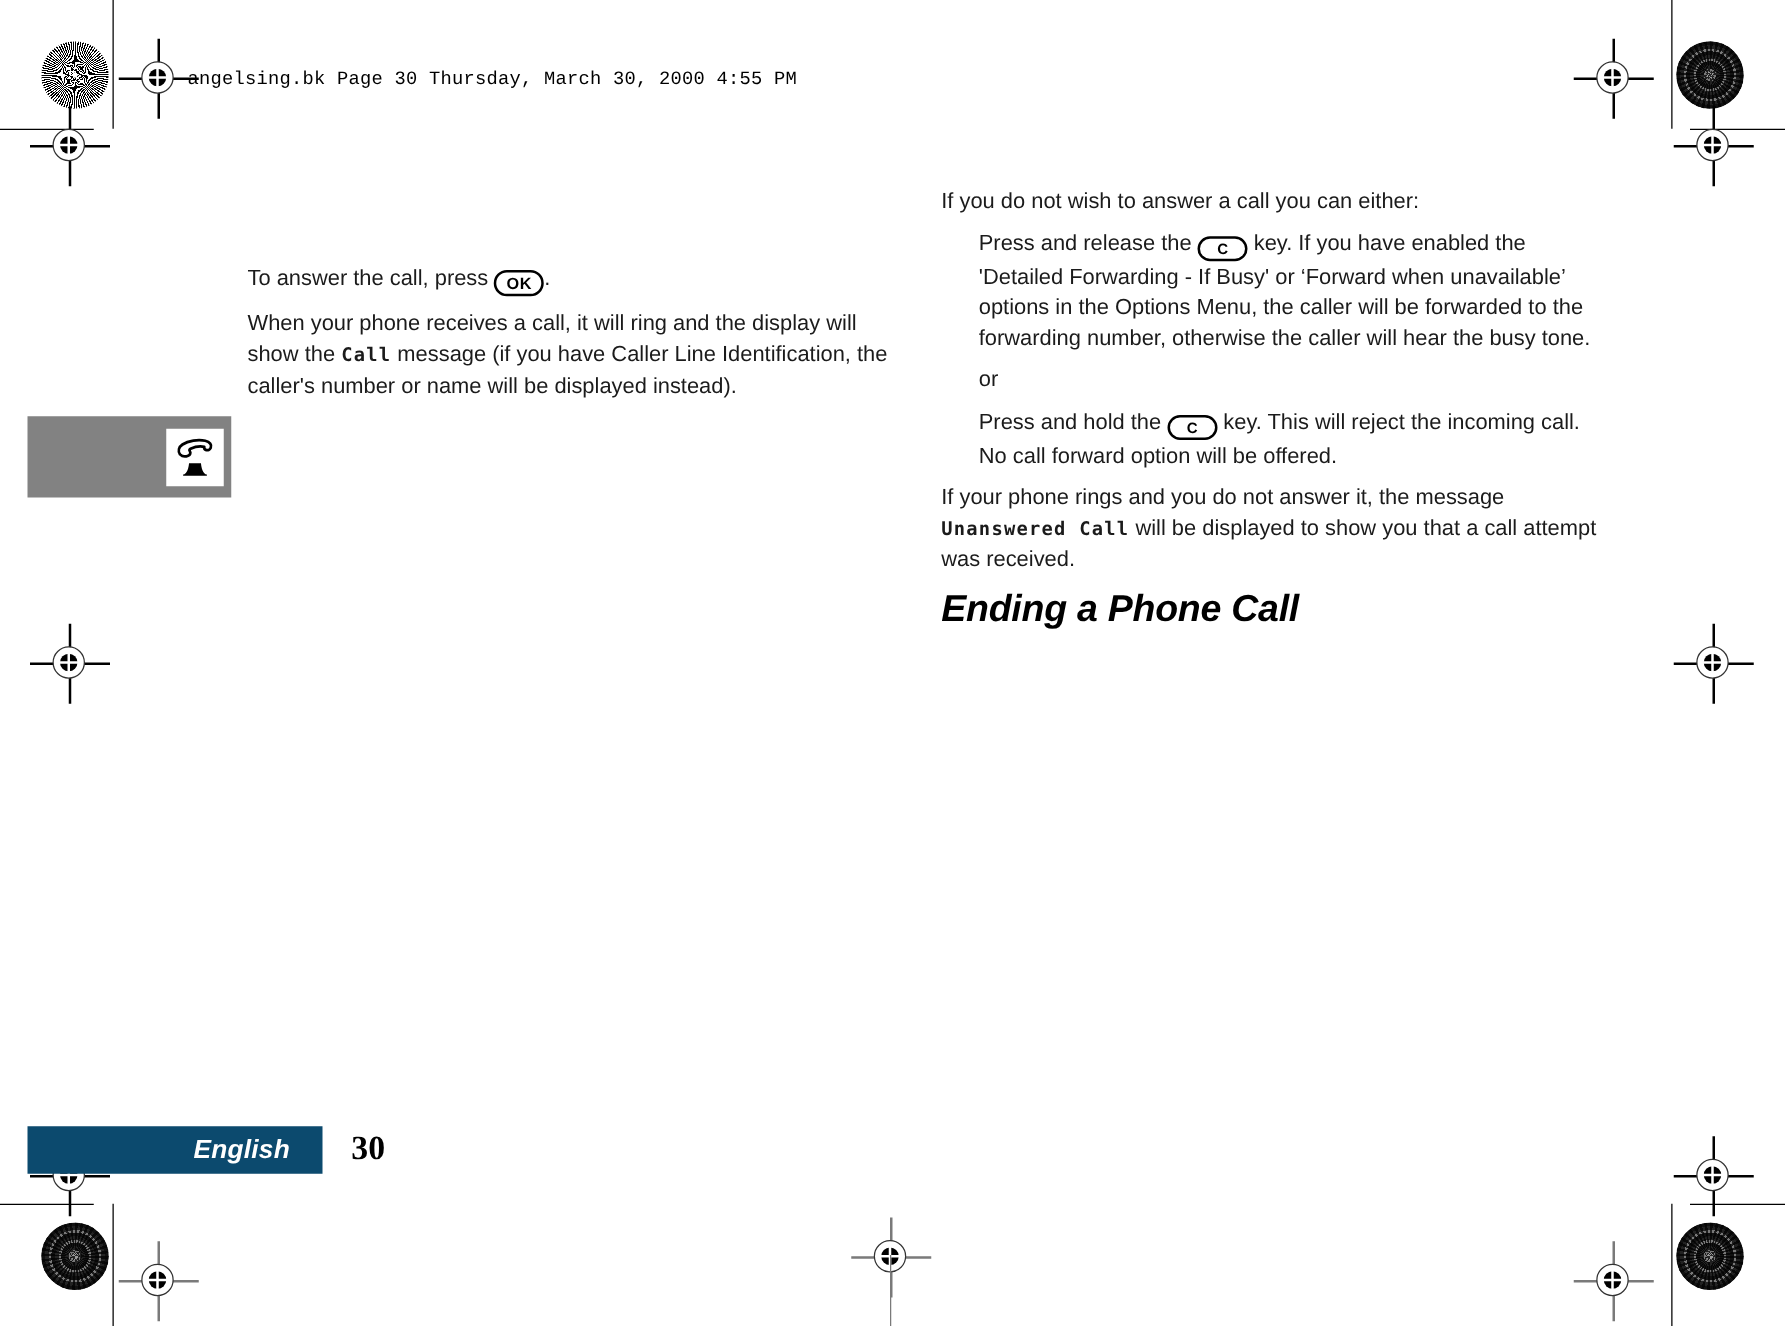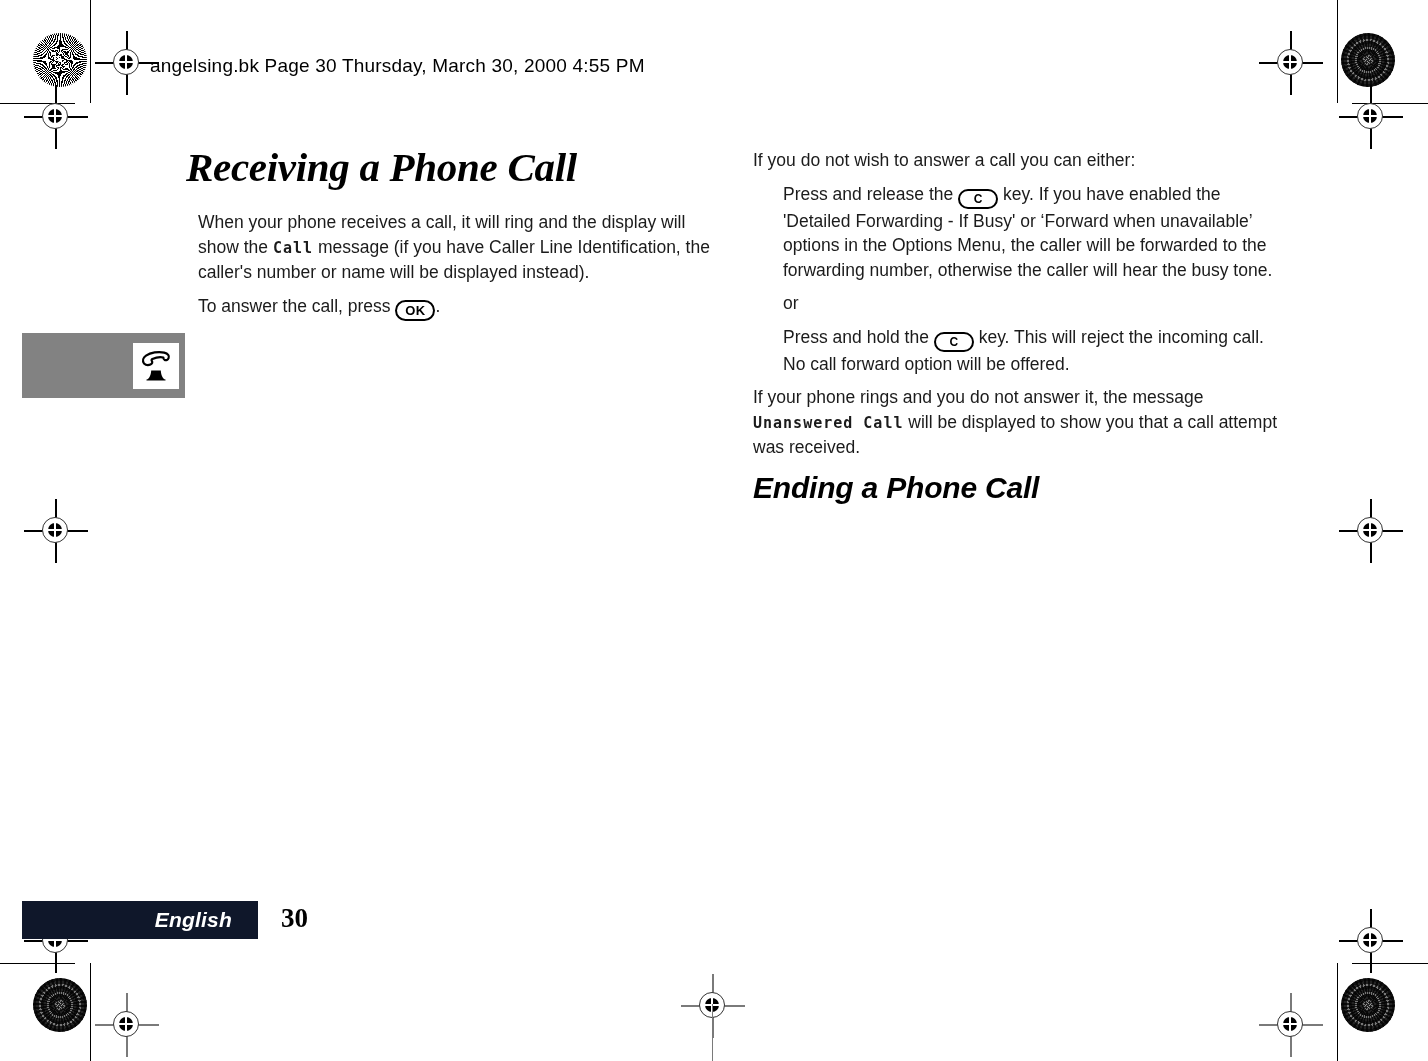--- a/index.html
+++ b/index.html
@@ -118,22 +118,22 @@
     inset: 0;
     border-radius: 50%;
     background: repeating-conic-gradient(from 10deg at 50% 50%,
       rgba(0,0,0,0.75) 0deg 5deg, rgba(255,255,255,0.12) 5deg 10deg);
     mix-blend-mode: multiply;
   }
 
   
   .slug {
     position: absolute;
-    font-family: Liberation Sans, sans-serif;
-    font-size: 19px;
+    font-family: Liberation Mono, monospace;
+    font-size: 15px;
     color: #000;
     white-space: nowrap;
     letter-spacing: 0.2px;
   }
 
   
   .col {
     position: absolute;
     font-size: 17.5px;
     line-height: 24.5px;
@@ -233,21 +233,21 @@
     background: #ffffff;
     margin-right: 6px;
     display: flex;
     align-items: center;
     justify-content: center;
   }
 
   
   .footer-bar {
     position: absolute;
-    background: #0f172a;
+    background: #0c4a6e;
     display: flex;
     align-items: center;
     justify-content: flex-end;
   }
   .footer-bar-label {
     color: #ffffff;
     font-family: "Liberation Sans", sans-serif;
     font-weight: bold;
     font-style: italic;
     font-size: 21px;
@@ -362,25 +362,24 @@
 
   <div class="side-tab" style="left:22px; top:333px; width:163px; height:65px;">
     <div class="side-tab-icon">
       <svg width="38" height="34" viewBox="0 0 38 34" aria-hidden="true">
         <path d="M7 14.5 C5.2 11.8 6.0 8.6 9.0 6.6 C13.5 3.6 21.5 2.2 27.2 3.6 C31.0 4.5 32.6 6.8 31.6 9.2 C30.9 10.9 29.2 11.6 27.6 10.9 C26.6 10.5 26.2 9.6 26.4 8.5 C24.0 7.9 19.0 8.4 15.4 10.0 C14.6 10.4 14.3 11.1 14.8 11.8 C15.8 13.2 15.2 14.9 13.5 15.6 C11.3 16.5 8.6 16.1 7 14.5 Z" fill="none" stroke="#000" stroke-width="2.2" stroke-linejoin="round"></path>
         <path d="M9.5 30.5 C12.5 30.5 14.0 25.0 14.2 21.5 L23.8 21.5 C24.0 25.0 25.5 30.5 28.5 30.5 L28.5 31.6 L9.5 31.6 Z" fill="#000"></path>
       </svg>
     </div>
   </div>
 
-  <div class="title" style="left:186px; top:143px;">Receiving a Phone Call</div>
 
   <div class="col" style="left:198px; top:210px; width:520px;">
+    <p class="para"><span>To answer the call, press </span><span class="key ok">OK</span><span>.</span></p>
     <p class="para"><span>When your phone receives a call, it will ring and the display will show the </span><span class="lcd">Call</span><span> message (if you have Caller Line Identification, the caller's number or name will be displayed instead).</span></p>
-    <p class="para"><span>To answer the call, press </span><span class="key ok">OK</span><span>.</span></p>
   </div>
 
   <div class="col" style="left:753px; top:148px; width:525px;">
     <p class="para">If you do not wish to answer a call you can either:</p>
 
     <p class="indent"><span>Press and release the </span><span class="key c">C</span><span> key. If you have enabled the 'Detailed Forwarding - If Busy' or ‘Forward when unavailable’ options in the Options Menu, the caller will be forwarded to the forwarding number, otherwise the caller will hear the busy tone.</span></p>
 
     <p class="indent">or</p>
 
     <p class="indent"><span>Press and hold the </span><span class="key c">C</span><span> key. This will reject the incoming call. No call forward option will be offered.</span></p>

